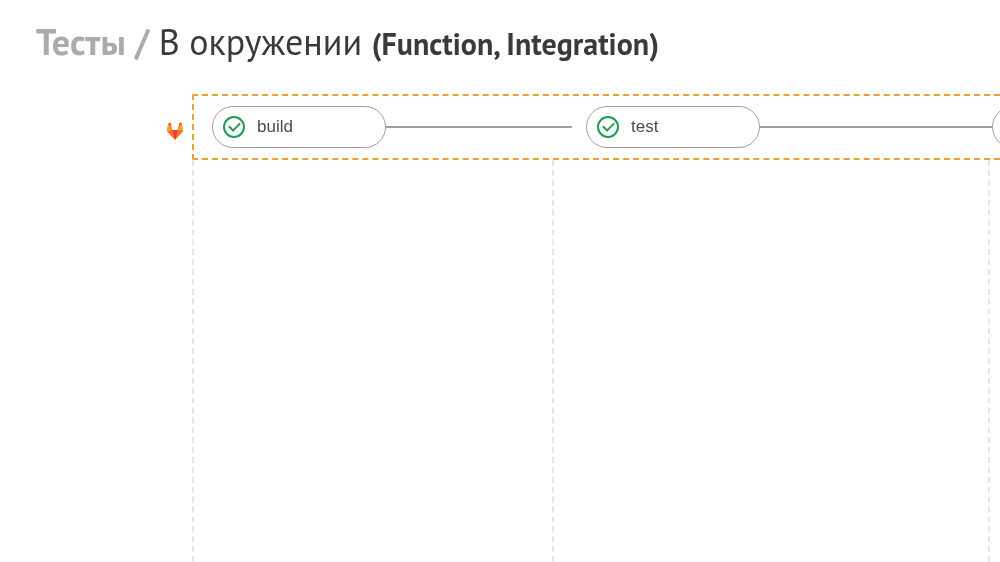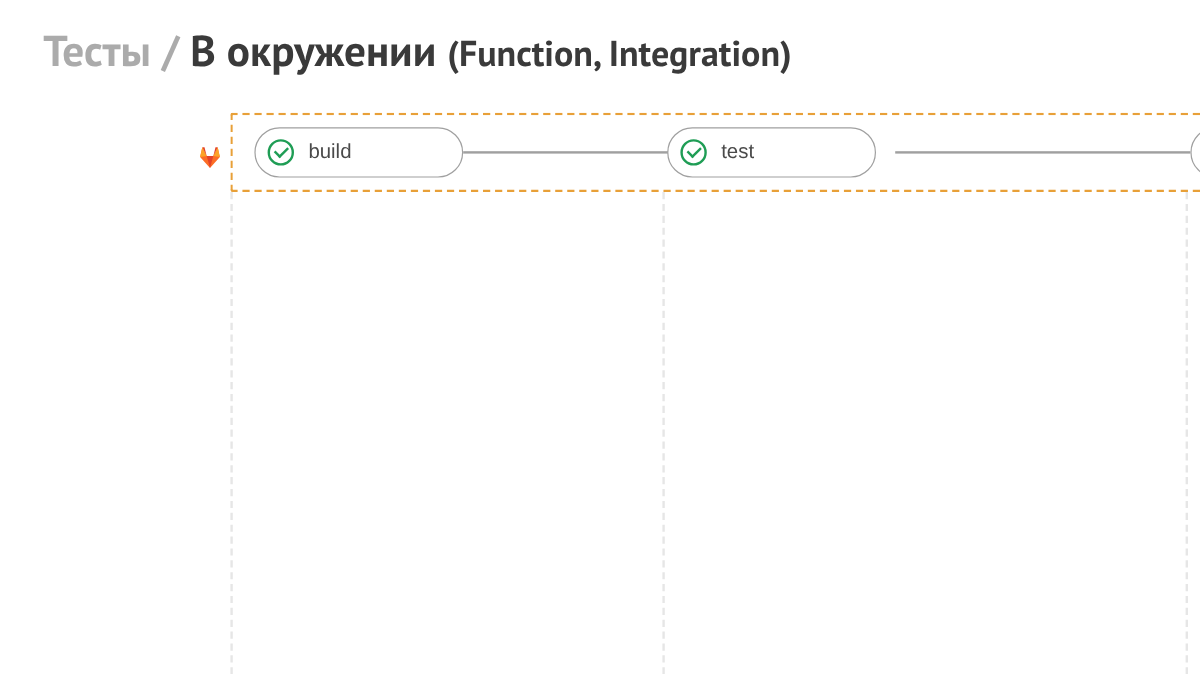--- a/index.html
+++ b/index.html
@@ -20,21 +20,21 @@
       top: 18px;
       left: 36px;
     }
     .breadcrumb-prefix {
       font-size: 36px;
       font-weight: 700;
       color: #ababab;
     }
     .title-main {
       font-size: 36px;
-      font-weight: 700;
+      font-weight: 400;
       color: #3a3a3a;
     }
     .title-sub {
       font-size: 30px;
       font-weight: 700;
       color: #3a3a3a;
     }
     .gitlab-icon {
       position: absolute;
       left: 164px;
@@ -67,21 +67,21 @@
       height: 42px;
       background: #ffffff;
       border: 1.5px solid #a0a0a0;
       border-radius: 21px;
       display: flex;
       align-items: center;
       padding-left: 10px;
       gap: 12px;
     }
     .stage-node.build { left: 0; }
-    .stage-node.test { left: 344px; }
+    .stage-node.test { left: 374px; }
     .stage-node.next { left: 780px; }
     .status-circle {
       width: 22px;
       height: 22px;
       border: 2px solid #1f9d55;
       border-radius: 50%;
       display: flex;
       align-items: center;
       justify-content: center;
       flex-shrink: 0;

